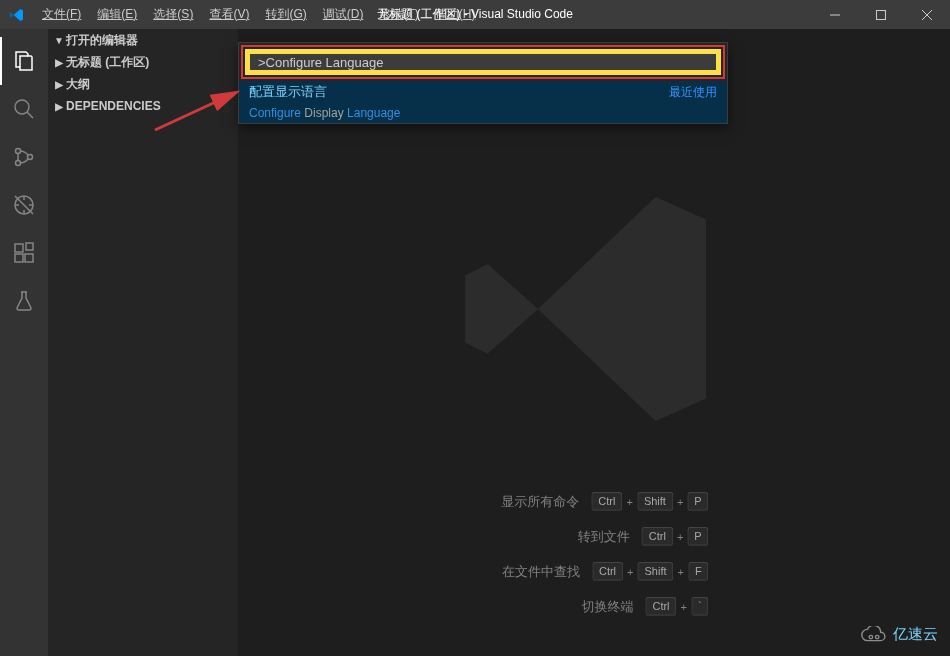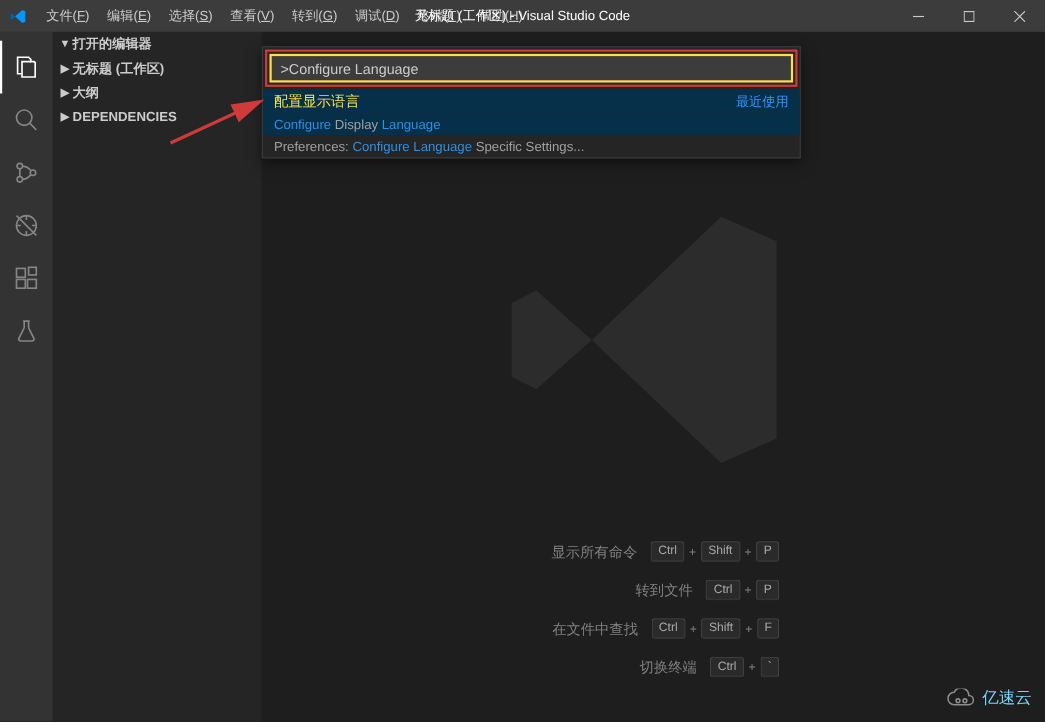--- a/index.html
+++ b/index.html
@@ -3,21 +3,21 @@
   <meta charset="utf-8">
   <style>
     * { margin: 0; padding: 0; box-sizing: border-box; font-family: "Segoe UI", "Microsoft YaHei", sans-serif; }
     body { width: 950px; height: 656px; background: #1e1e1e; color: #cccccc; overflow: hidden; position: relative; }
     
     
     .titlebar { height: 29px; background: #3c3c3c; display: flex; align-items: center; font-size: 12px; }
     .titlebar-icon { width: 34px; height: 100%; display: flex; align-items: center; justify-content: center; }
     .titlebar-icon svg { width: 16px; height: 16px; }
     .menu-items { display: flex; }
-    .menu-item { padding: 0 8px; color: #cccccc; cursor: pointer; }
+    .menu-item { padding: 0 8px; color: #cccccc; cursor: pointer; text-decoration: underline; }
     .menu-item span.underline { text-decoration: underline; }
     .title-center { position: absolute; left: 50%; transform: translateX(-50%); color: #ffffff; }
     .window-controls { margin-left: auto; display: flex; }
     .win-btn { width: 46px; height: 29px; display: flex; align-items: center; justify-content: center; color: #cccccc; }
     
     
     .main { display: flex; height: calc(100% - 29px); }
     
     
     .activity-bar { width: 48px; background: #333333; display: flex; flex-direction: column; align-items: center; padding-top: 8px; }
@@ -44,26 +44,26 @@
     .shortcuts { position: absolute; bottom: 40px; left: 50%; transform: translateX(-50%); display: flex; flex-direction: column; gap: 16px; }
     .shortcut-row { display: flex; align-items: center; justify-content: flex-end; gap: 12px; font-size: 13px; color: #818181; }
     .shortcut-label { text-align: right; min-width: 100px; }
     .keys { display: flex; gap: 4px; align-items: center; color: #818181; }
     .key { background: #2a2a2a; border: 1px solid #444; border-bottom: 2px solid #333; border-radius: 3px; padding: 2px 6px; font-size: 11px; color: #a8a8a8; }
     .plus { font-size: 11px; }
     
     
     .palette { position: absolute; top: 42px; left: 238px; width: 490px; background: #252526; border: 1px solid #3c3c3c; box-shadow: 0 4px 12px rgba(0,0,0,0.5); z-index: 10; }
     .palette-input-wrap { padding: 4px; }
-    .palette-input { width: 100%; height: 26px; background: #3c3c3c; border: 2px solid #fde047; color: #cccccc; padding: 0 8px; font-size: 13px; outline: none; }
+    .palette-input { width: 100%; height: 26px; background: #3c3c3c; border: 5px solid #fde047; color: #cccccc; padding: 0 8px; font-size: 13px; outline: none; }
     .palette-input-highlight { border: 2px solid #d03a3a; margin: -2px; padding: 2px; }
     .palette-list { }
     .palette-item { height: 22px; display: flex; align-items: center; padding: 0 10px; font-size: 13px; cursor: pointer; position: relative; }
     .palette-item.selected { background: #062f4a; }
-    .palette-item .main-label { color: #fde047; flex: 1; }
+    .palette-item .main-label { color: #7dd3fc; flex: 1; }
     .palette-item .sub-label { color: #a0a0a0; font-size: 12px; }
     .palette-item .right-label { color: #3794ff; font-size: 12px; }
     .highlight { color: #2f8fe0; }
     
     
     .red-arrow { position: absolute; top: 85px; left: 150px; z-index: 11; pointer-events: none; }
     
     
     .watermark-brand { position: absolute; bottom: 12px; right: 12px; display: flex; align-items: center; gap: 6px; font-size: 15px; color: #7dd3fc; z-index: 5; }
     .watermark-brand svg { width: 28px; height: 18px; }
@@ -228,23 +228,20 @@
     </div>
   </div>
   <div class="palette-list">
     <div class="palette-item selected">
       <span class="main-label">配置显示语言</span>
       <span class="right-label">最近使用</span>
     </div>
     <div class="palette-item selected" style="height:20px;">
       <span class="sub-label"><span class="highlight">Configure</span><span> Display </span><span class="highlight">Language</span></span>
     </div>
-    <div class="palette-item" style="height:20px;">
-      <span class="sub-label">Preferences: <span class="highlight">Configure Language</span> Specific Settings...</span>
-    </div>
   </div>
 </div>
 
 <div class="red-arrow">
   <svg width="100" height="50">
       <defs>
         <marker id="ah" markerWidth="10" markerHeight="10" refX="8" refY="3" orient="auto">
           <polygon points="0 0, 10 3, 0 6" fill="#d03a3a"></polygon>
         </marker>
       </defs>

